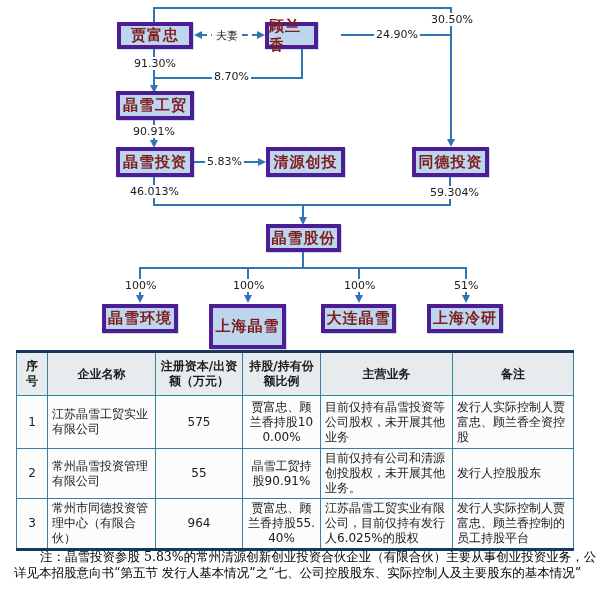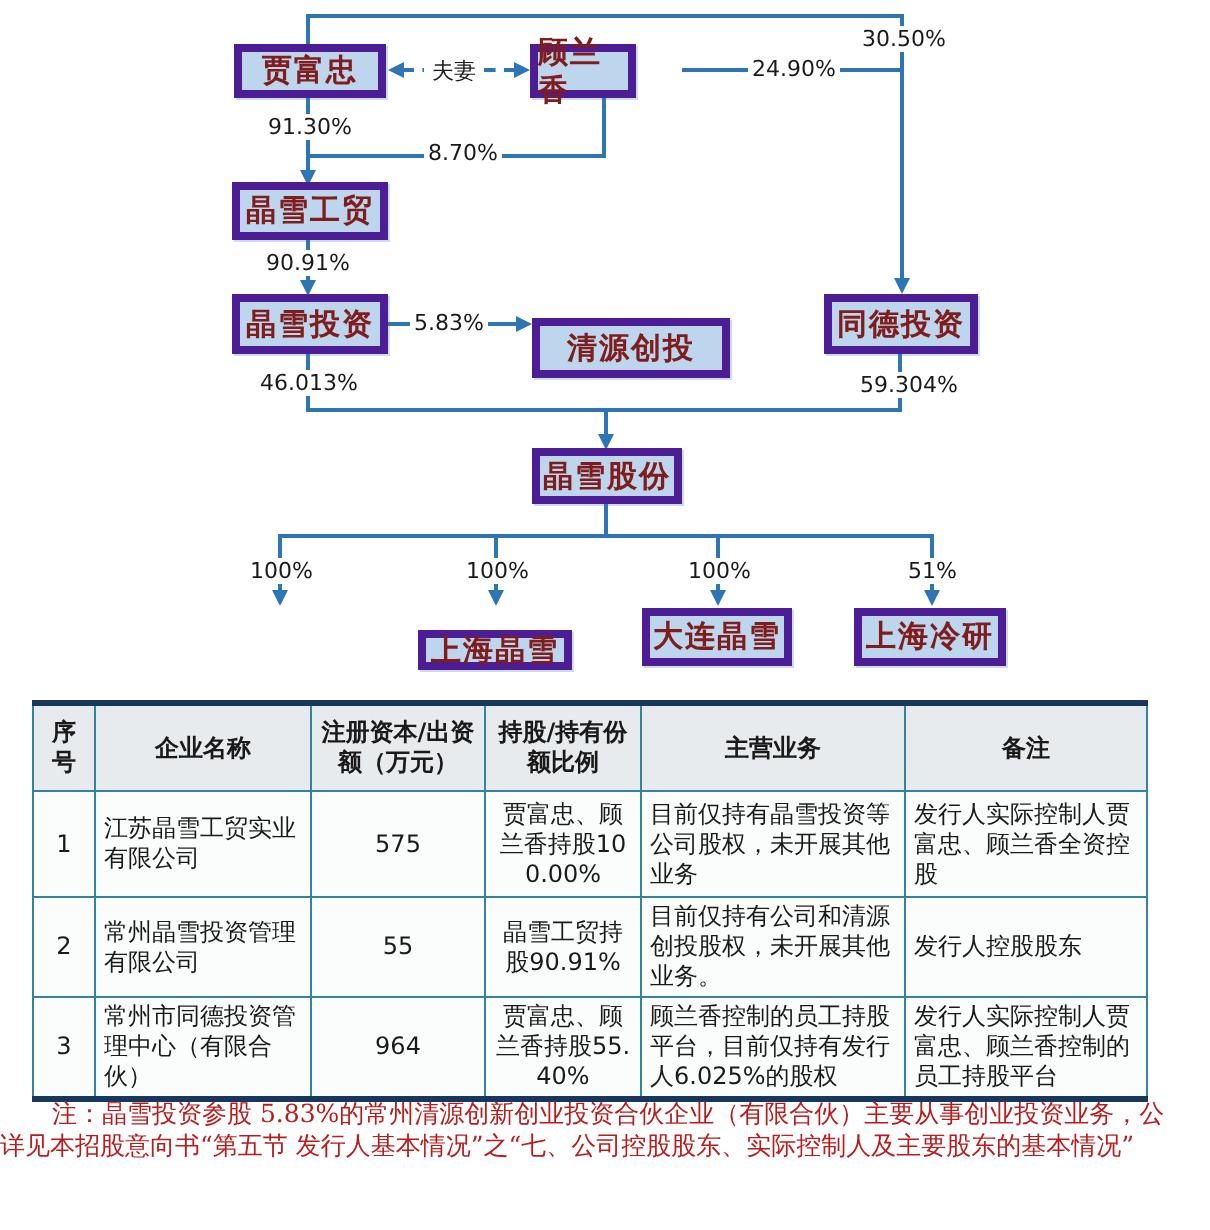--- a/index.html
+++ b/index.html
@@ -35,23 +35,23 @@
   .cmp-table th, .cmp-table td { border:1px solid #31849B; padding:2px 4px;
                line-height:15px; vertical-align:middle; word-break:break-all; }
   .cmp-table th { background:#E8EBEE; font-weight:bold; text-align:center; height:44px; }
   .cmp-table td { background:#FBFCFC; }
   .cmp-table tr.r1 td { height:53px; }
   .cmp-table tr.r2 td { height:46px; }
   .cmp-table tr.r3 td { height:51px; }
   .ta-c { text-align:center; } .ta-l { text-align:left; }
 
   
-  .note { position:absolute; left:0; top:549px; width:586px;
+  .note { position:absolute; left:14px; top:549px; width:586px;
           font-family:"DejaVu Serif","Liberation Serif",serif;
-          font-size:12.5px; line-height:16px; color:#b91c1c; }
+          font-size:12.5px; line-height:16px; color:#000000; }
   .note .line { white-space:nowrap; overflow:hidden; }
   .note .indent { padding-left:26px; }
 </style>
 </head>
 <body>
 
 <div id="canvas">
 
   <div class="diagram">
 
@@ -106,24 +106,25 @@
     <span class="pct" style="left:428px;top:186px;width:46px">59.304%</span>
     <span class="pct" style="left:123px;top:279px;width:34px">100%</span>
     <span class="pct" style="left:231px;top:279px;width:34px">100%</span>
     <span class="pct" style="left:342px;top:279px;width:34px">100%</span>
     <span class="pct" style="left:452px;top:279px;width:28px">51%</span>
 
     <div class="node" style="left:117px;top:22px;width:76px;height:27px">贾富忠</div>
     <div class="node" style="left:265px;top:22px;width:53px;height:27px">顾兰香</div>
     <div class="node" style="left:116px;top:91px;width:78px;height:29px">晶雪工贸</div>
     <div class="node" style="left:116px;top:147px;width:78px;height:30px">晶雪投资</div>
-    <div class="node" style="left:266px;top:159px;width:99px;height:30px">清源创投</div>
+    <div class="node" style="left:266px;top:147px;width:79px;height:30px">清源创投</div>
     <div class="node" style="left:412px;top:147px;width:77px;height:30px">同德投资</div>
     <div class="node" style="left:266px;top:224px;width:75px;height:28px">晶雪股份</div>
-    <div class="node" style="left:209px;top:315px;width:77px;height:20px">上海晶雪</div>
+    <div class="node" style="left:102px;top:304px;width:76px;height:29px">晶雪环境</div>
+    <div class="node" style="left:209px;top:304px;width:77px;height:45px">上海晶雪</div>
     <div class="node" style="left:321px;top:304px;width:75px;height:29px">大连晶雪</div>
     <div class="node" style="left:427px;top:304px;width:76px;height:29px">上海冷研</div>
   </div>
 
   <table class="cmp-table">
     <colgroup>
       <col style="width:31px">
         <col style="width:108px">
         <col style="width:87px">
       <col style="width:78px">
@@ -155,21 +156,21 @@
         <td class="ta-c">55</td>
         <td class="ta-c">晶雪工贸持股90.91%</td>
         <td class="ta-l">目前仅持有公司和清源创投股权，未开展其他业务。</td>
         <td class="ta-l">发行人控股股东</td>
       </tr>
       <tr class="r3">
         <td class="ta-c">3</td>
         <td class="ta-l">常州市同德投资管理中心（有限合伙）</td>
         <td class="ta-c">964</td>
         <td class="ta-c">贾富忠、顾兰香持股55.40%</td>
-        <td class="ta-l">顾兰香控制的员工持股平台，目前仅持有发行人6.025%的股权</td>
+        <td class="ta-l">江苏晶雪工贸实业有限公司，目前仅持有发行人6.025%的股权</td>
         <td class="ta-l">发行人实际控制人贾富忠、顾兰香控制的员工持股平台</td>
       </tr>
     </tbody>
   </table>
 
   <div class="note">
     <div class="line indent">注：晶雪投资参股 5.83%的常州清源创新创业投资合伙企业（有限合伙）主要从事创业投资业务，公</div>
     <div class="line">详见本招股意向书“第五节 发行人基本情况”之“七、公司控股股东、实际控制人及主要股东的基本情况”</div>
   </div>
 

